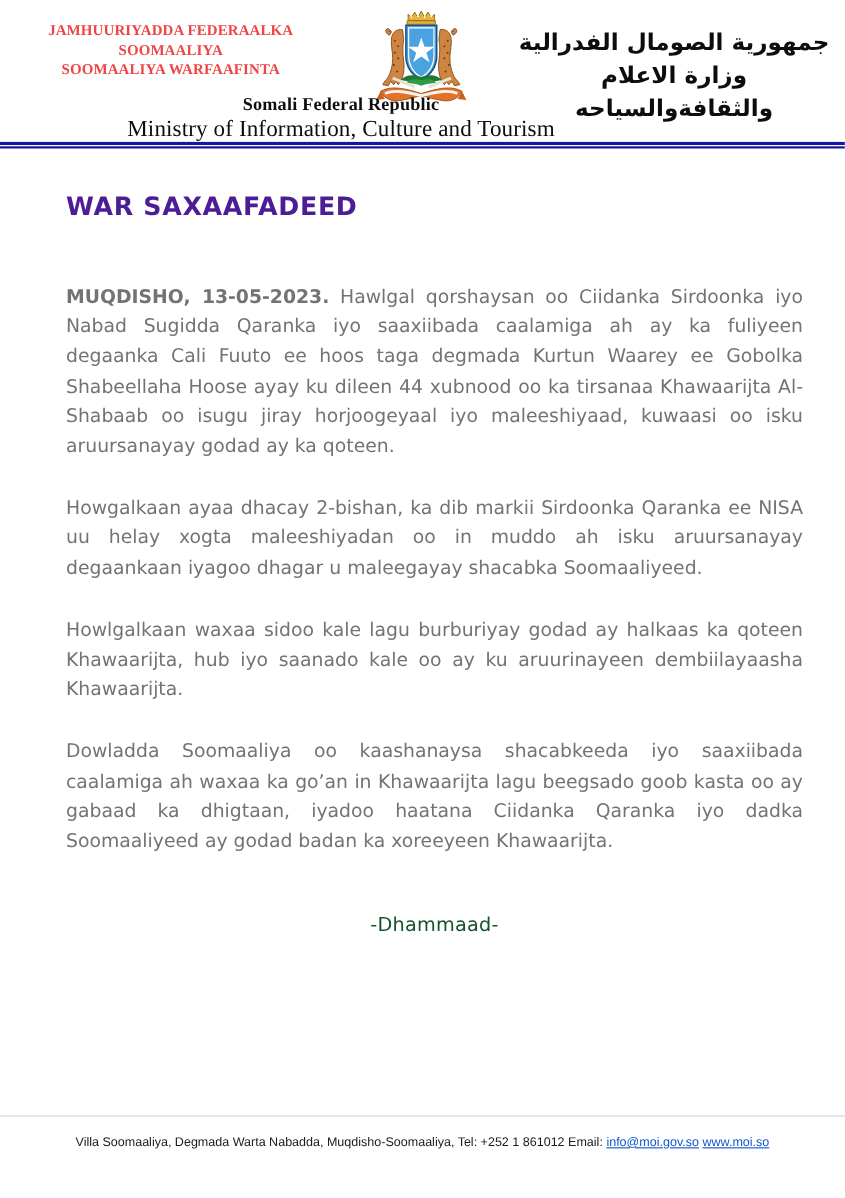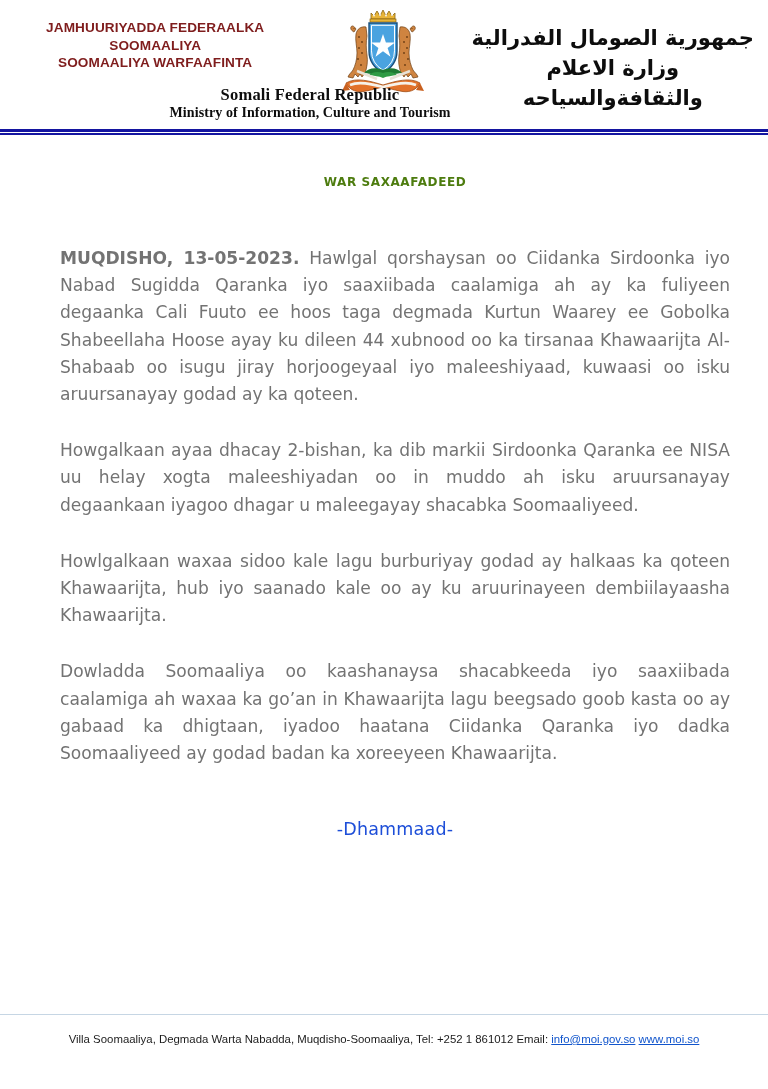--- a/index.html
+++ b/index.html
@@ -33,26 +33,26 @@
     flex-direction: row;
     align-items: flex-start;
     justify-content: space-between;
     box-sizing: border-box;
     padding: 16px 14px 0 14px;
   }
 
   .lh-left {
     width: 290px;
     text-align: center;
-    font-family: Liberation Sans, sans-serif;
+    font-family: Liberation Serif, serif;
     font-weight: bold;
     font-size: 13.6px;
     line-height: 1.30;
     letter-spacing: 0.1px;
-    color: #7f1d1d;
+    color: #ef4444;
     padding-top: 3px;
   }
   .lh-left div { white-space: nowrap; }
 
   .lh-center {
     width: 180px;
     display: flex;
     flex-direction: column;
     align-items: center;
     margin-top: -9px;
@@ -86,22 +86,22 @@
     font-family: "Liberation Serif", serif;
     color: #0d0d0d;
   }
   .lh-title-en {
     font-weight: bold;
     font-size: 16.5px;
     line-height: 1.12;
     letter-spacing: 0.2px;
   }
   .lh-subtitle-en {
-    font-weight: bold;
-    font-size: 14px;
+    font-weight: normal;
+    font-size: 21px;
     line-height: 1.25;
     letter-spacing: 0.1px;
   }
 
   
   .rule-wrap {
     position: absolute;
     left: 0;
     top: 129px;
     width: 768px;
@@ -124,27 +124,27 @@
 
   
   .content {
     position: absolute;
     left: 60px;
     top: 175px;
     width: 670px;
   }
 
   .doc-title {
-    text-align: center;
+    text-align: left;
     font-family: "DejaVu Sans", sans-serif;
     font-weight: bold;
-    font-size: 12px;
+    font-size: 23px;
     letter-spacing: 0.6px;
     margin: 0 0 16px 0;
-    color: #4d7c0f;
+    color: #4c1d95;
   }
 
   .body-block {
     margin-top: 56px;
   }
 
   p.para {
     margin: 0 0 29px 0;
     text-align: justify;
     text-justify: inter-word;
@@ -159,21 +159,21 @@
 
   .lead {
     font-weight: bold;
   }
 
   .closing {
     margin-top: 52px;
     text-align: center;
     font-family: "DejaVu Sans", sans-serif;
     font-size: 17.5px;
-    color: #1d4ed8;
+    color: #14532d;
     letter-spacing: 0.2px;
   }
 
   
   .footer-rule {
     position: absolute;
     left: 0;
     top: 1014px;
     width: 768px;
     height: 1px;

